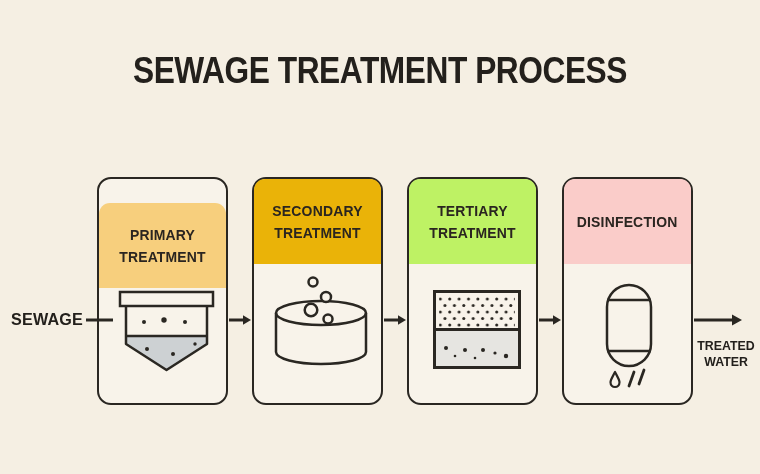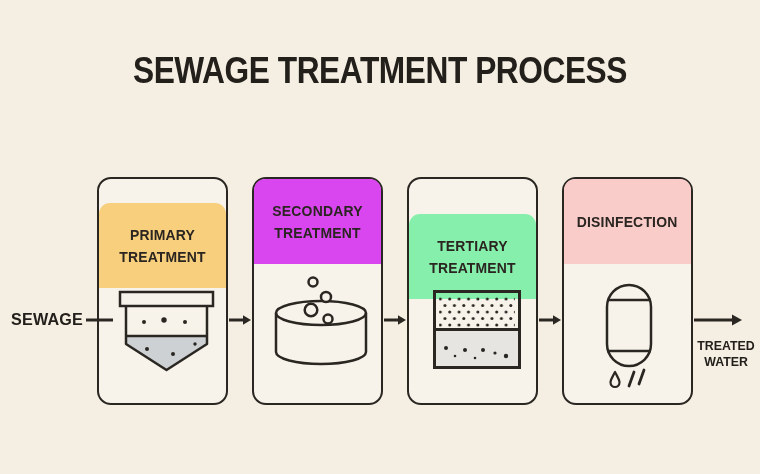--- a/index.html
+++ b/index.html
@@ -102,35 +102,35 @@
     <circle cx="27" cy="33" r="2" fill="#2A2722"></circle>
     <circle cx="47" cy="31" r="2.7" fill="#2A2722"></circle>
     <circle cx="68" cy="33" r="2" fill="#2A2722"></circle>
     <circle cx="30" cy="60" r="2" fill="#2A2722"></circle>
     <circle cx="56" cy="65" r="2" fill="#2A2722"></circle>
     <circle cx="78" cy="55" r="1.7" fill="#2A2722"></circle>
   </svg>
 </div>
 
 <div class="card card-1">
-  <div class="hdr" style="background: #d946ef;">
+  <div class="hdr" style="background: #eab308;">
     <div class="hdr-label">SECONDARY TREATMENT</div>
   </div>
   <svg class="icon-svg" style="left:16px; top:94px;" width="102" height="96" viewBox="0 0 102 96">
     <ellipse cx="51" cy="40" rx="45" ry="12" fill="none" stroke="#2A2722" stroke-width="2.5"></ellipse>
     <path d="M6,40 V79 A45,12 0 0 0 96,79 V40" fill="none" stroke="#2A2722" stroke-width="2.5"></path>
     <circle cx="43" cy="9" r="4.5" fill="#F8F3EA" stroke="#2A2722" stroke-width="2.5"></circle>
     <circle cx="56" cy="24" r="5" fill="#F8F3EA" stroke="#2A2722" stroke-width="2.5"></circle>
     <circle cx="41" cy="37" r="6.3" fill="#F8F3EA" stroke="#2A2722" stroke-width="2.5"></circle>
     <circle cx="58" cy="46" r="4.5" fill="#F8F3EA" stroke="#2A2722" stroke-width="2.5"></circle>
   </svg>
 </div>
 
 <div class="card card-2">
-  <div class="hdr" style="background: #86efac; margin-top: 35px;">
+  <div class="hdr" style="background: #bef264;">
     <div class="hdr-label">TERTIARY TREATMENT</div>
   </div>
   <svg class="icon-svg" style="left:24px; top:111px;" width="88" height="82" viewBox="0 0 88 82">
     <defs>
       <pattern id="filterDots" x="0" y="0" width="9.4" height="13" patternUnits="userSpaceOnUse">
         <circle cx="2.6" cy="2.6" r="1.5" fill="#2A2722"></circle>
         <circle cx="7.3" cy="9.1" r="1.5" fill="#2A2722"></circle>
       </pattern>
     </defs>
     <rect x="3" y="41" width="82" height="36" fill="#E6E5E1" stroke="none"></rect>

